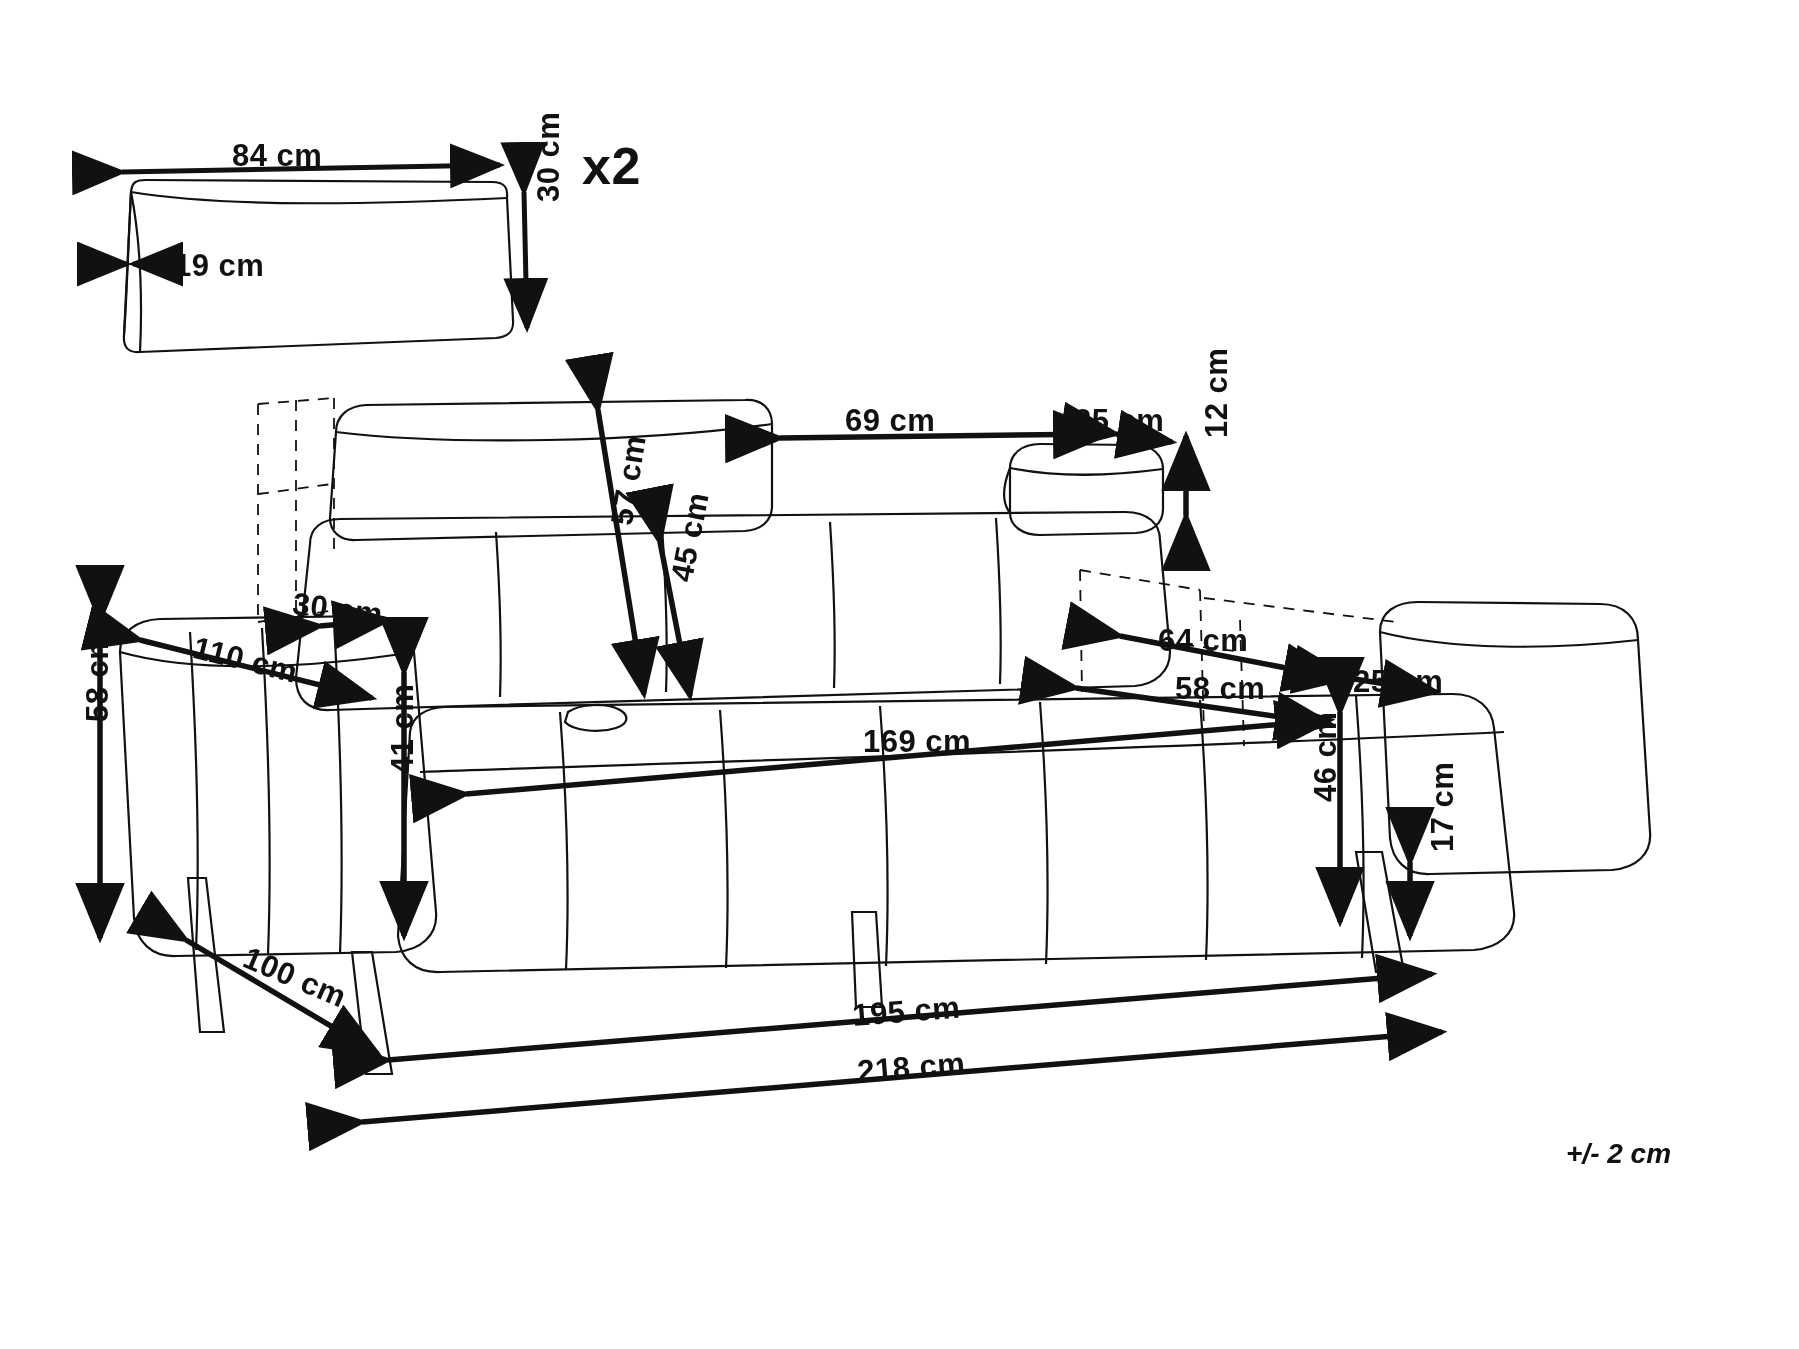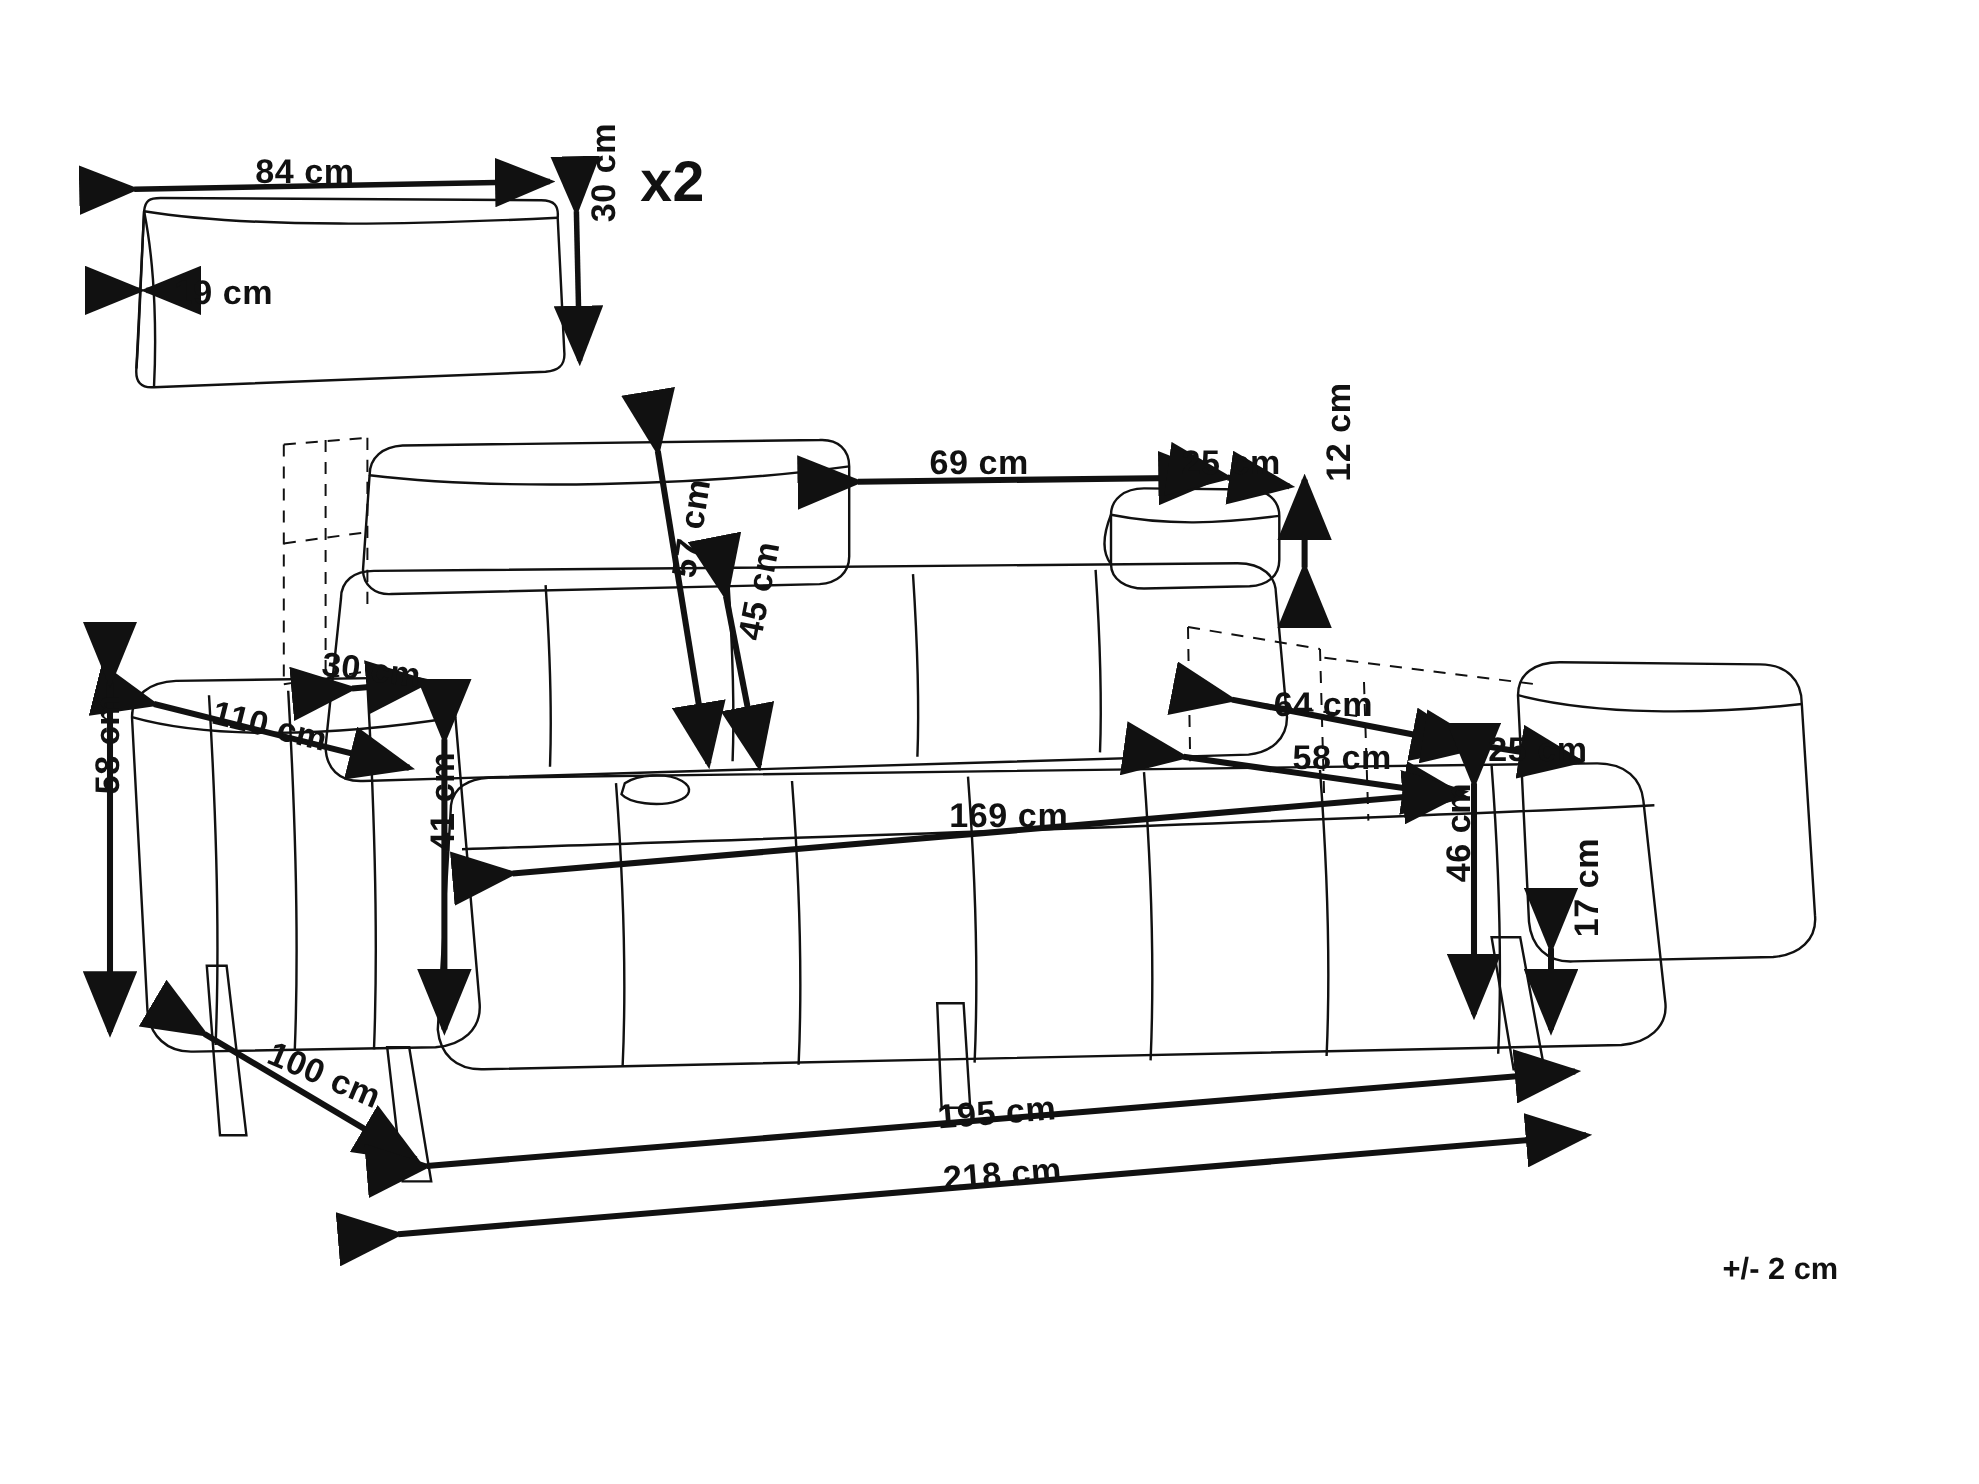--- a/index.html
+++ b/index.html
@@ -32,20 +32,21 @@
     letter-spacing: 0.5px;
   }
   .lbl-lg { font-size: 31px; }
   .lbl-xl { font-size: 52px; }
   .tol {
     position: absolute;
     font-family: "Liberation Sans", sans-serif;
     font-weight: bold;
     font-size: 28px;
     color: #111111;
+    font-style: italic;
   }
 </style>
 </head>
 <body>
 
 <div id="stage">
 
   <svg width="1799" height="1349" viewBox="0 0 1799 1349">
     <defs>
       <marker id="ah" markerWidth="11" markerHeight="9" refX="10" refY="4.5" orient="auto" markerUnits="strokeWidth">
@@ -147,21 +148,21 @@
       <line x1="466" y1="762" x2="1330" y2="688" marker-start="url(#ah)" marker-end="url(#ah)"></line>
       <line x1="1340" y1="680" x2="1340" y2="890" marker-start="url(#ah)" marker-end="url(#ah)"></line>
       <line x1="1410" y1="830" x2="1410" y2="904" marker-start="url(#ah)" marker-end="url(#ah)"></line>
       <line x1="186" y1="908" x2="378" y2="1022" marker-start="url(#ah)" marker-end="url(#ah)"></line>
       <line x1="388" y1="1028" x2="1432" y2="942" marker-start="url(#ah)" marker-end="url(#ah)"></line>
       <line x1="362" y1="1090" x2="1442" y2="1000" marker-start="url(#ah)" marker-end="url(#ah)"></line>
     </g>
   </svg>
 
   <div class="dim-label lbl-lg" style="left:232px; top:106px;">84 cm</div>
-  <div class="dim-label lbl-lg" style="left:158px; top:216px;">19 cm</div>
+  <div class="dim-label lbl-lg" style="left:174px; top:216px;">19 cm</div>
   <div class="dim-label lbl-lg" style="left:531px; top:170px; transform: rotate(-90deg); transform-origin: left top;">30 cm</div>
   <div class="dim-label lbl-xl" style="left:582px; top:104px;">x2</div>
 
   <div class="dim-label lbl-lg" style="left:845px; top:371px;">69 cm</div>
   <div class="dim-label lbl-lg" style="left:1074px; top:371px;">25 cm</div>
   <div class="dim-label lbl-lg" style="left:1199px; top:406px; transform: rotate(-90deg); transform-origin: left top;">12 cm</div>
   <div class="dim-label lbl-lg" style="left:604px; top:490px; transform: rotate(-81deg); transform-origin: left top;">57 cm</div>
   <div class="dim-label lbl-lg" style="left:664px; top:546px; transform: rotate(-79deg); transform-origin: left top;">45 cm</div>
   <div class="dim-label lbl-lg" style="left:295px; top:554px; transform: rotate(7deg); transform-origin: left top;">30 cm</div>
   <div class="dim-label lbl-lg" style="left:198px; top:598px; transform: rotate(14deg); transform-origin: left top;">110 cm</div>

